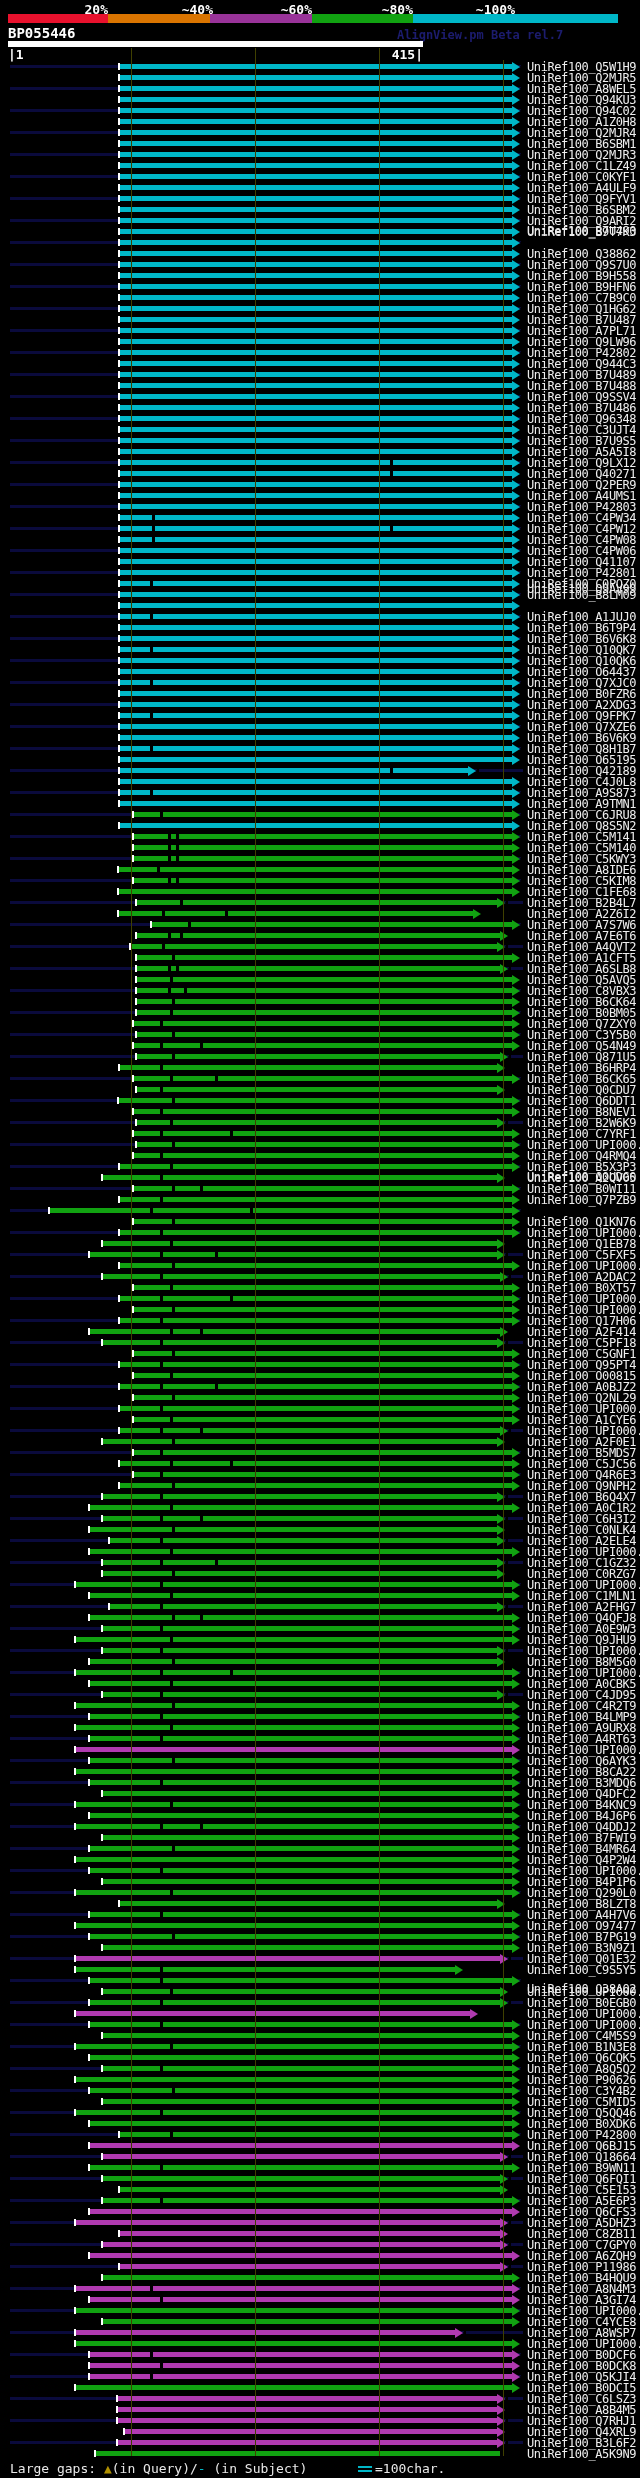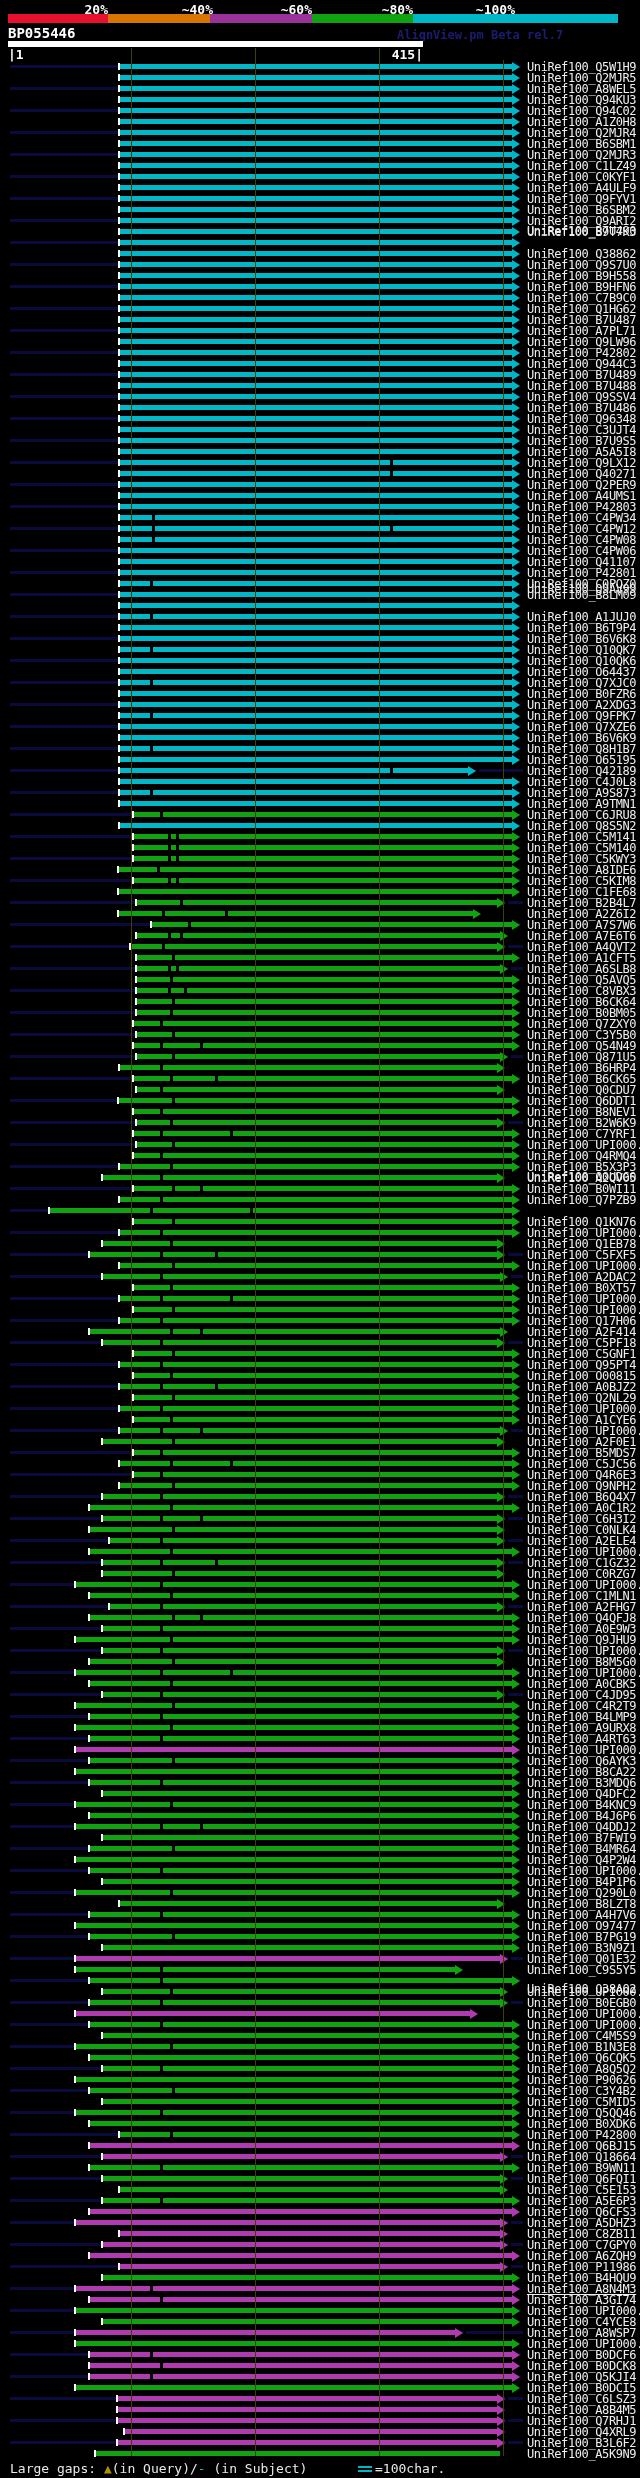--- a/index.html
+++ b/index.html
@@ -1103,21 +1103,21 @@
       <div class="rowlabel" style="top: 2262px;">UniRef100_P11986</div>
       <div class="tick" style="left: 101px; top: 2274px;"></div>
       <div class="bar" style="left: 103px; width: 409px; top: 2275px; background: rgb(17, 162, 17);"></div>
       <div class="arrow" style="left: 512px; top: 2273px; border-left: 8px solid rgb(17, 162, 17);"></div>
       <div class="rowlabel" style="top: 2273px;">UniRef100_B4HQU9</div>
       <div class="stripe" style="left: 10px; width: 513px; top: 2287px; background: rgb(10, 10, 60);"></div>
       <div class="tick" style="left: 74px; top: 2285px;"></div>
       <div class="bar" style="left: 76px; width: 436px; top: 2286px; background: rgb(176, 58, 176);"></div>
       <div class="gap" style="left: 150px; top: 2286px;"></div>
       <div class="arrow" style="left: 512px; top: 2284px; border-left: 8px solid rgb(176, 58, 176);"></div>
-      <div class="rowlabel" style="top: 2284px; text-decoration: underline;">UniRef100_A8N4M3</div>
+      <div class="rowlabel" style="top: 2284px;">UniRef100_A8N4M3</div>
       <div class="tick" style="left: 88px; top: 2296px;"></div>
       <div class="bar" style="left: 90px; width: 422px; top: 2297px; background: rgb(176, 58, 176);"></div>
       <div class="gap" style="left: 160px; top: 2297px;"></div>
       <div class="arrow" style="left: 512px; top: 2295px; border-left: 8px solid rgb(176, 58, 176);"></div>
       <div class="rowlabel" style="top: 2295px;">UniRef100_A3GI74</div>
       <div class="stripe" style="left: 10px; width: 513px; top: 2309px; background: rgb(10, 10, 60);"></div>
       <div class="tick" style="left: 74px; top: 2307px;"></div>
       <div class="bar" style="left: 76px; width: 436px; top: 2308px; background: rgb(17, 162, 17);"></div>
       <div class="arrow" style="left: 512px; top: 2306px; border-left: 8px solid rgb(17, 162, 17);"></div>
       <div class="rowlabel" style="top: 2306px;">UniRef100_UPI000..</div>

